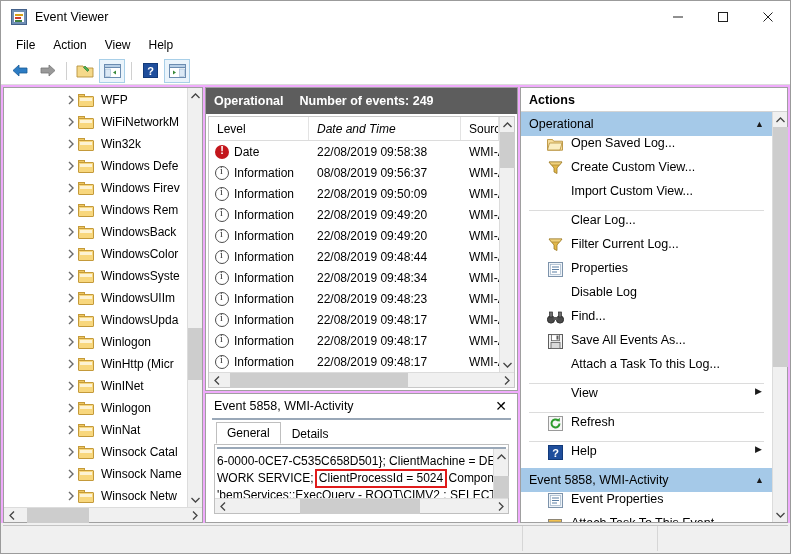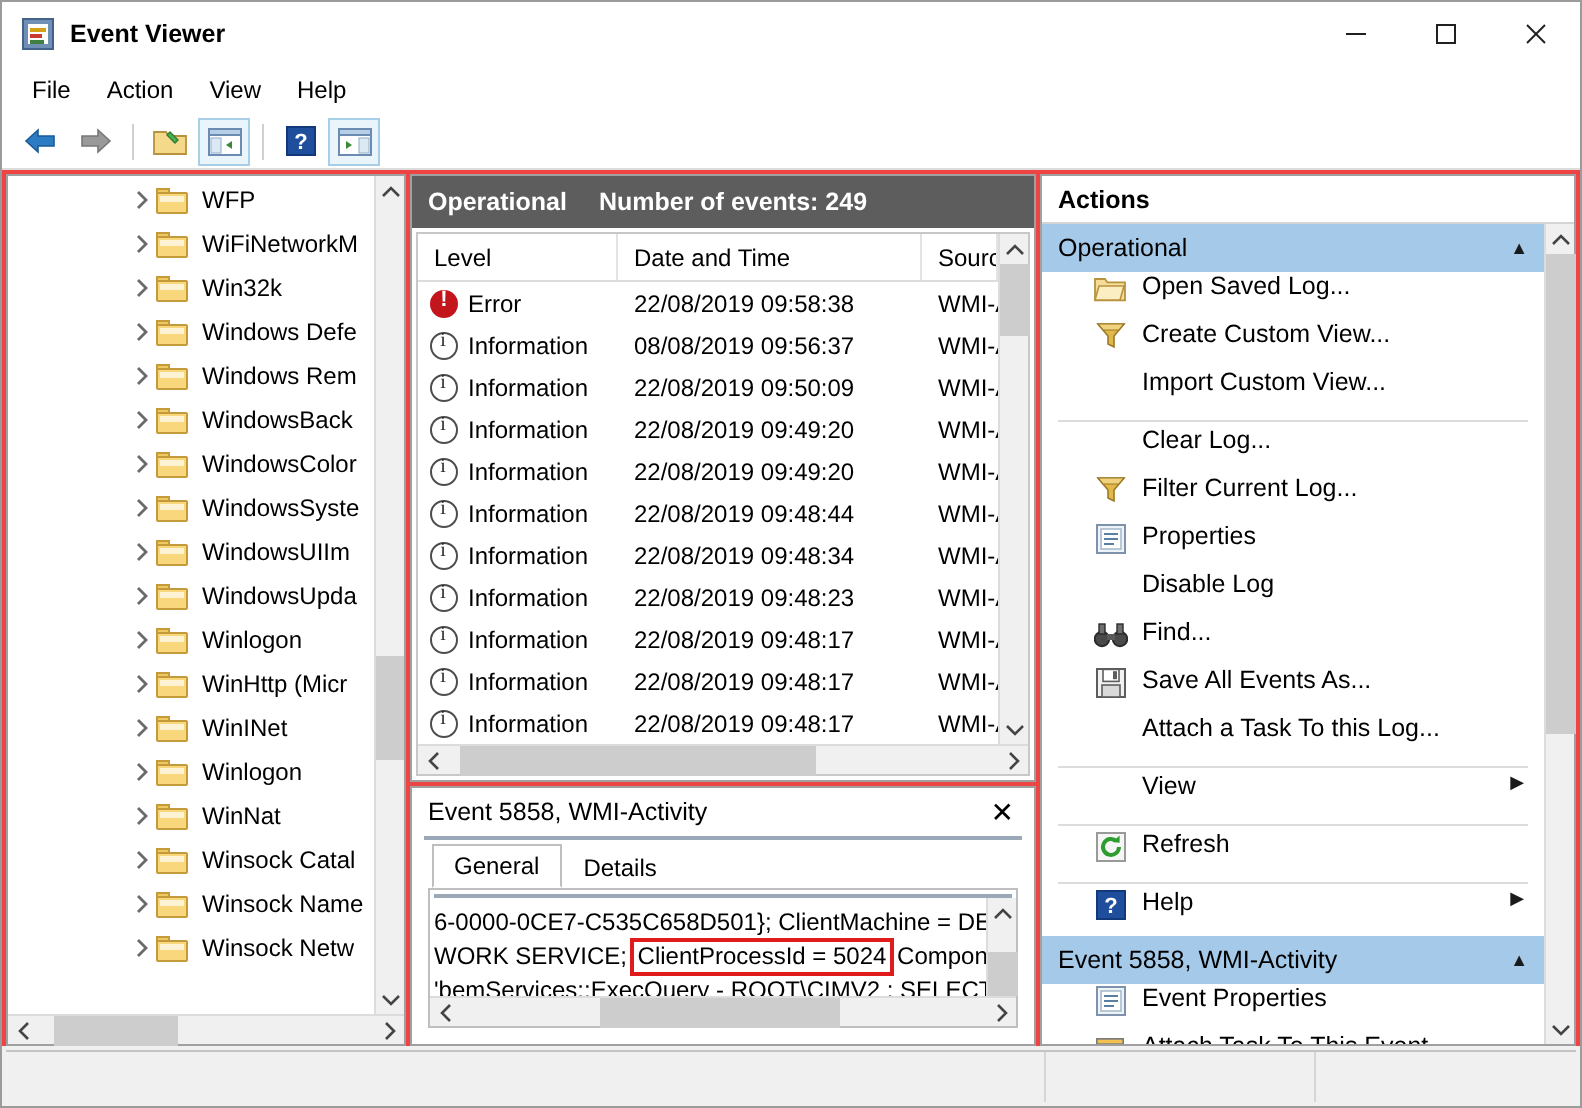--- a/index.html
+++ b/index.html
@@ -32,21 +32,21 @@
     background: #6f8fb5; border: 1px solid #44618a;
   }
   .title-icon .tin {
     position: absolute; left: 3px; top: 3px; width: 10px; height: 10px;
     background: #fdfdfd;
   }
   .title-icon .tb1 { position:absolute; left:4px; top:5px; width:8px; height:1.5px; background:#d4a017;}
   .title-icon .tb2 { position:absolute; left:4px; top:8px; width:6px; height:1.5px; background:#cc3b2f;}
   .title-icon .tb3 { position:absolute; left:4px; top:11px; width:7px; height:1.5px; background:#3f7f3f;}
   .title-text {
-    font-size: 12.5px; color: #000; flex: 1; font-weight: bold;
+    font-size: 12.5px; color: #000; flex: 1;
   }
   .winbtns { display: flex; height: 32px; }
   .winbtn {
     width: 45px; height: 32px;
     display: flex; align-items: center; justify-content: center;
     font-size: 11px; color: #000;
   }
   .winbtn svg { display: block; }
 
   
@@ -69,21 +69,21 @@
   .tbtn {
     width: 26px; height: 24px;
     display: flex; align-items: center; justify-content: center;
     margin-right: 1px;
   }
   .tbtn.framed { border: 1px solid #a8cfe8; background: #eaf4fb; }
   .tsep { width: 1px; height: 18px; background: #d0d0d0; margin: 0 5px; }
 
   
   .bodyarea {
-    flex: 1; display: flex; background: #ef4444;
+    flex: 1; display: flex; background: #f0abfc;
     padding: 2px 2px 0 2px; gap: 2px; min-height: 0;
   }
 
   
   .treepane {
     width: 200px; flex: 0 0 200px;
     background: #ffffff; border: 1px solid #a0a0a0;
     display: flex; flex-direction: column; position: relative;
     min-height: 0;
   }
@@ -171,21 +171,21 @@
   .colhead {
     height: 24px; display: flex; background: #ffffff;
     border-bottom: 1px solid #dcdcdc; flex: 0 0 24px;
     font-size: 12px; color: #000;
   }
   .colhead > div {
     display: flex; align-items: center; padding-left: 8px;
     border-right: 1px solid #e3e3e3; white-space: nowrap; overflow: hidden;
   }
   .c-level { width: 100px; flex: 0 0 100px; }
-  .c-date { width: 152px; flex: 0 0 152px; }
+  .c-date { width: 152px; flex: 0 0 152px; font-style: italic; }
   .c-source { flex: 1; }
   .listrows { flex: 1; overflow: hidden; }
   .erow {
     height: 21px; display: flex; align-items: center;
     font-size: 12px; color: #000; white-space: nowrap;
   }
   .erow > div { display: flex; align-items: center; overflow: hidden; }
   .e-level { width: 100px; flex: 0 0 100px; padding-left: 6px; }
   .e-date { width: 152px; flex: 0 0 152px; padding-left: 8px; }
   .e-source { flex: 1; padding-left: 8px; }
@@ -457,20 +457,33 @@
               <span class="chev">
                 <svg width="8" height="10" viewBox="0 0 8 10">
                   <path d="M2 1 L6 5 L2 9" fill="none" stroke="#6a6a6a" stroke-width="1.4"></path>
                 </svg>
               </span>
               <span class="folder">
                 <span class="ft"></span>
                 <span class="fb"></span>
                 <span class="fw"></span>
               </span>
+              <span class="tlabel">Windows Firev</span>
+            </div>
+            <div class="trow">
+              <span class="chev">
+                <svg width="8" height="10" viewBox="0 0 8 10">
+                  <path d="M2 1 L6 5 L2 9" fill="none" stroke="#6a6a6a" stroke-width="1.4"></path>
+                </svg>
+              </span>
+              <span class="folder">
+                <span class="ft"></span>
+                <span class="fb"></span>
+                <span class="fw"></span>
+              </span>
               <span class="tlabel">Windows Rem</span>
             </div>
             <div class="trow">
               <span class="chev">
                 <svg width="8" height="10" viewBox="0 0 8 10">
                   <path d="M2 1 L6 5 L2 9" fill="none" stroke="#6a6a6a" stroke-width="1.4"></path>
                 </svg>
               </span>
               <span class="folder">
                 <span class="ft"></span>
@@ -681,21 +694,21 @@
             <div class="listcols">
               <div class="colhead">
                 <div class="c-level">Level</div>
                 <div class="c-date">Date and Time</div>
                 <div class="c-source">Source</div>
               </div>
               <div class="listrows" id="eventrows">
                   <div class="erow">
                     <div class="e-level">
                       <span class="lvlicon err"></span>
-                      <span>Error</span>
+                      <span>Date</span>
                     </div>
                     <div class="e-date">22/08/2019 09:58:38</div>
                     <div class="e-source">WMI-A</div>
                   </div>
                   <div class="erow">
                     <div class="e-level">
                       <span class="lvlicon info"></span>
                       <span>Information</span>
                     </div>
                     <div class="e-date">08/08/2019 09:56:37</div>

